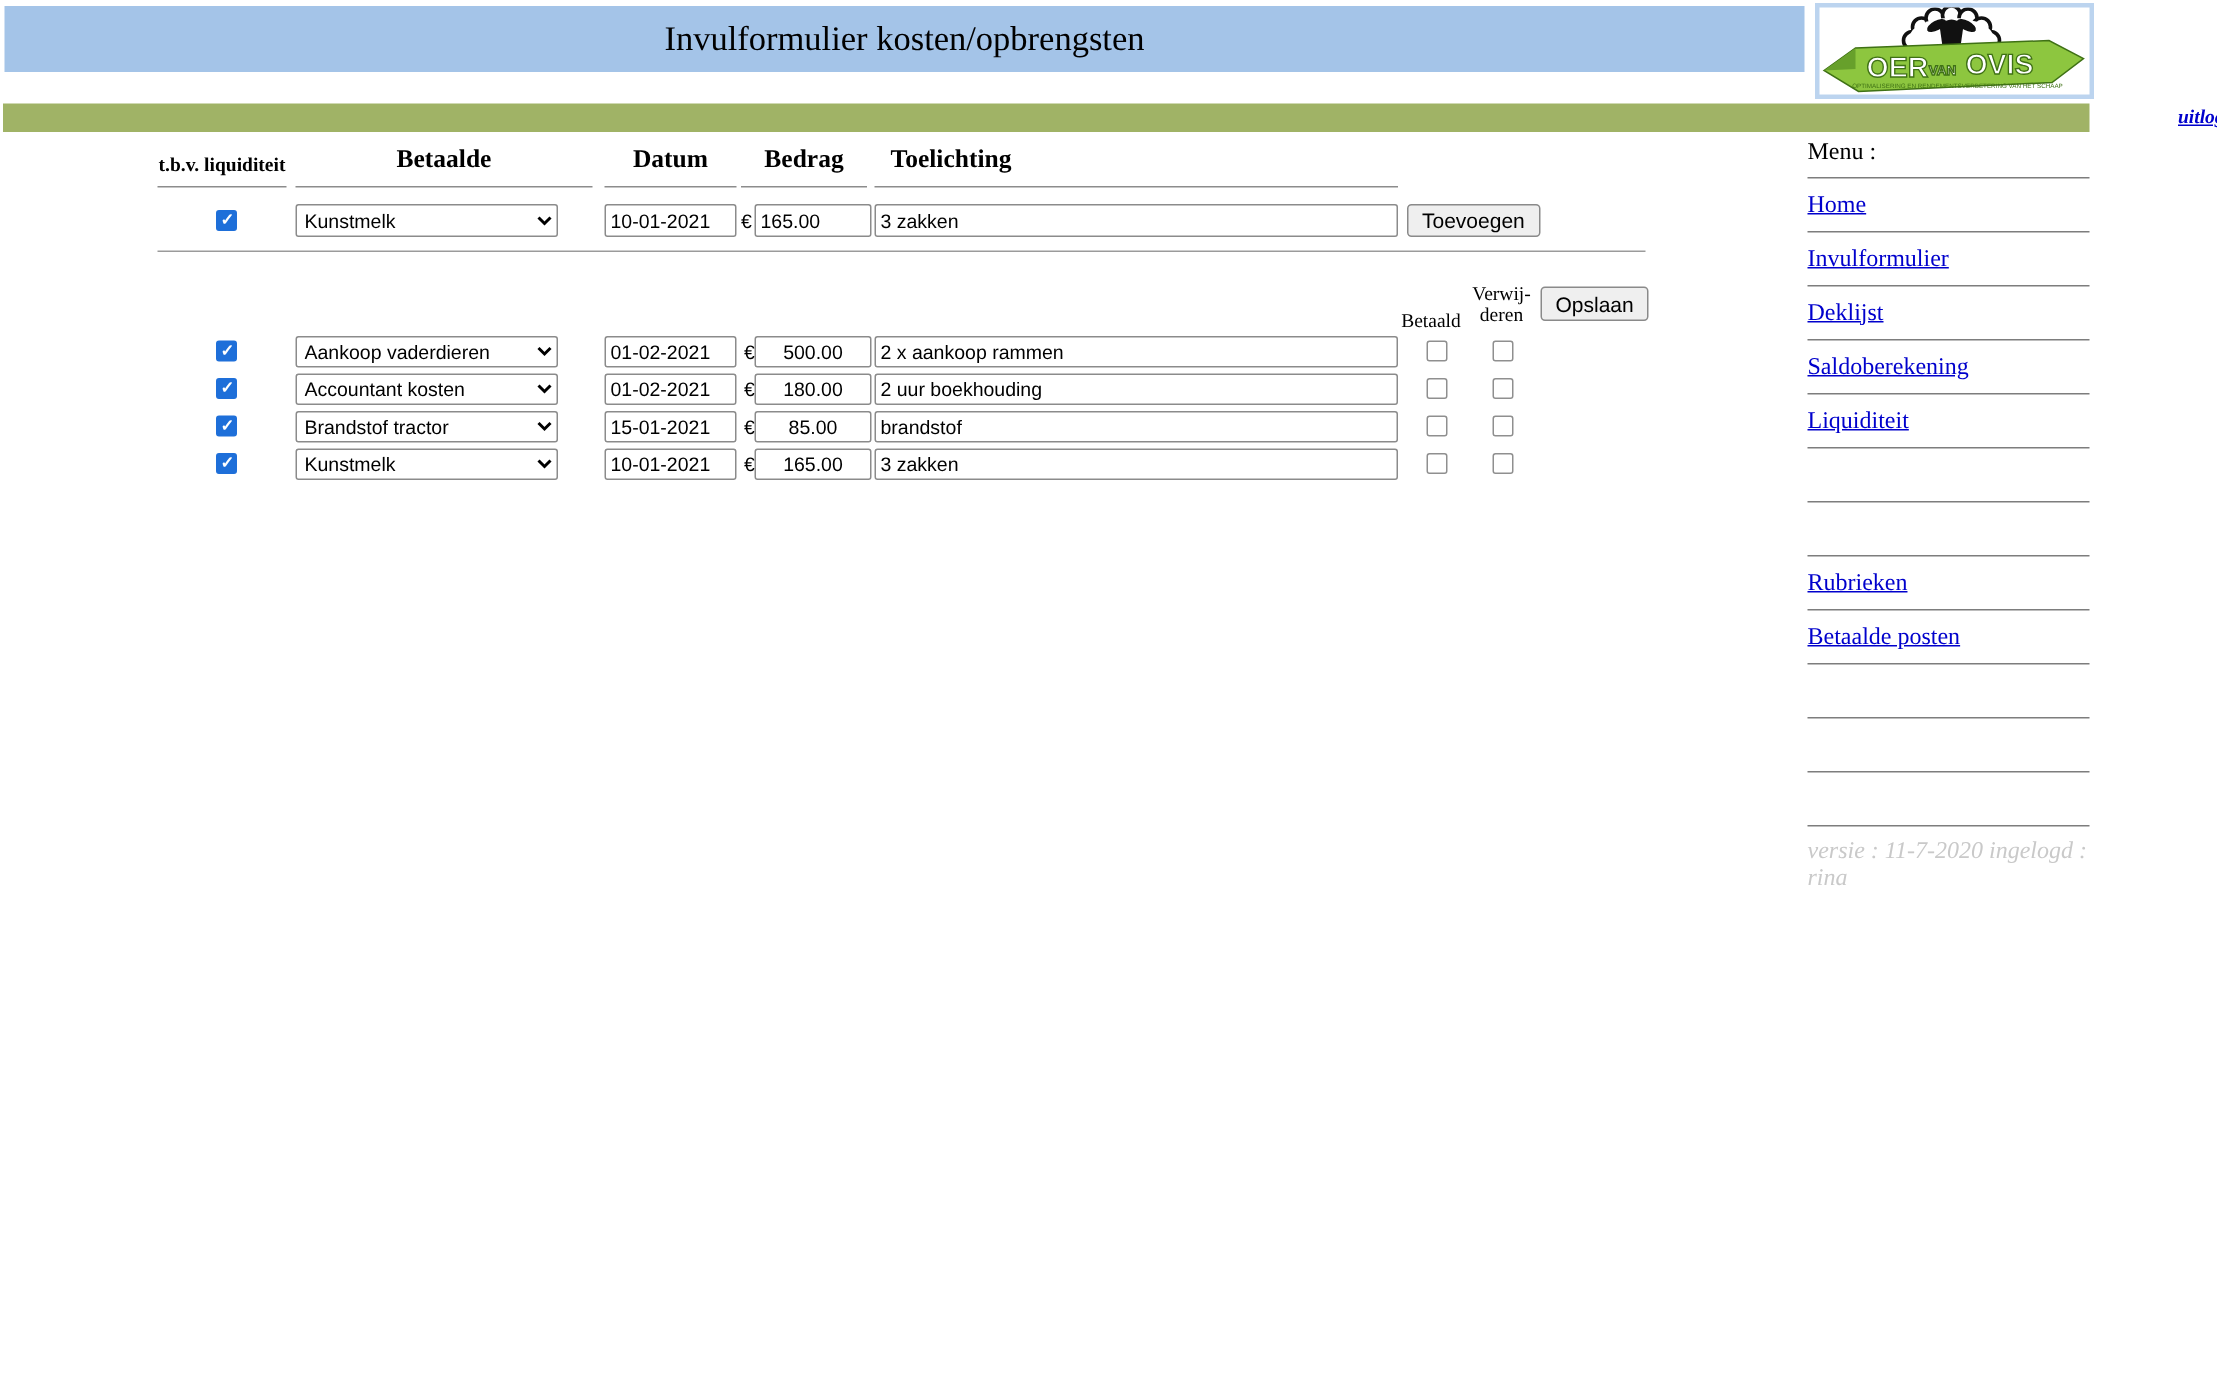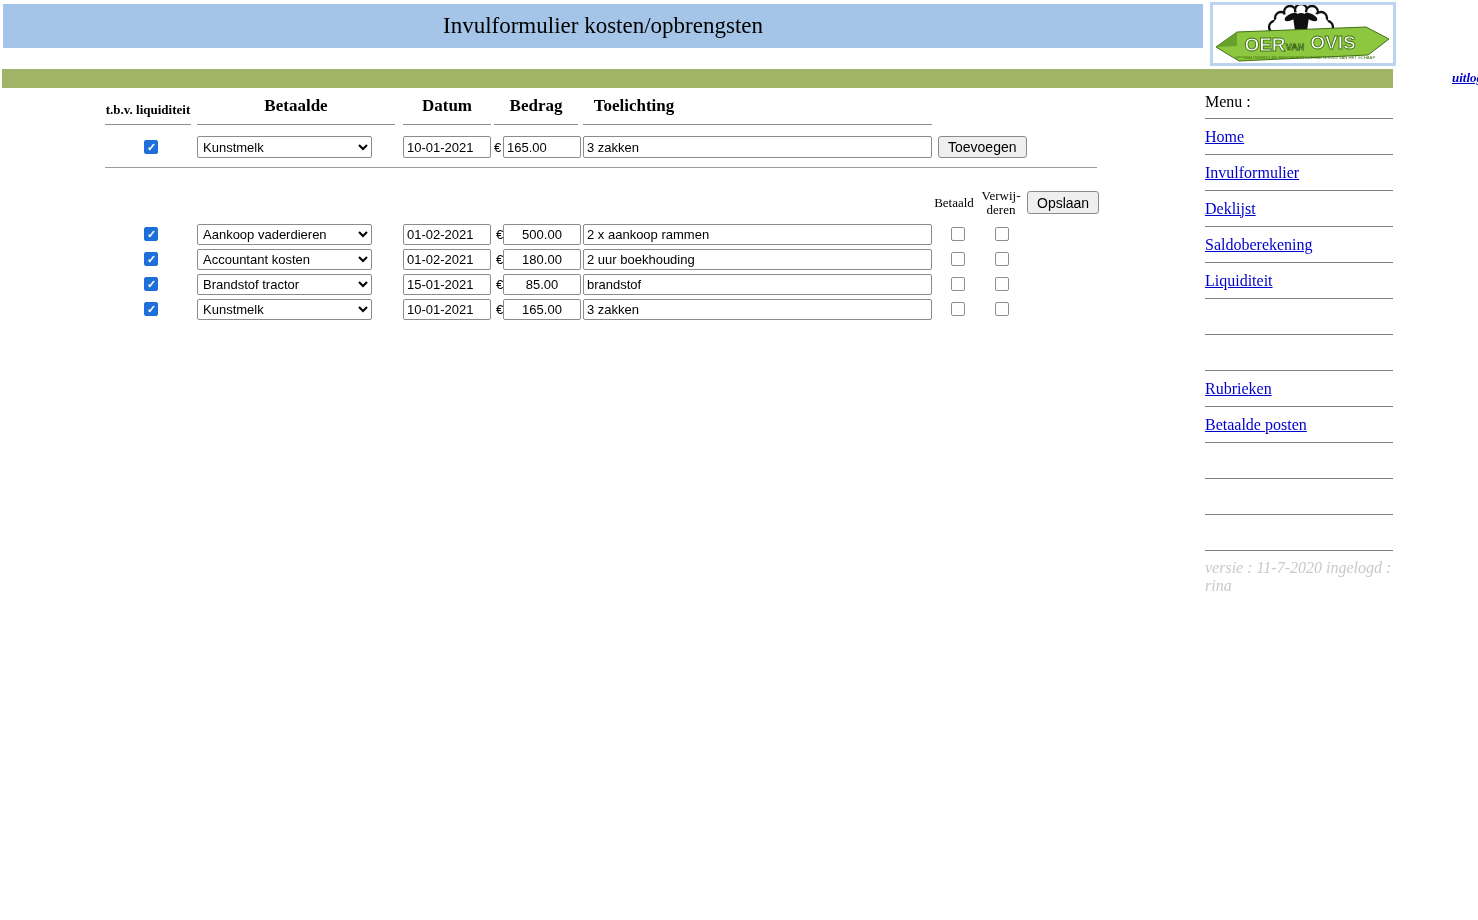--- a/index.html
+++ b/index.html
@@ -134,21 +134,21 @@
       </select>
       <input type="text" class="cell-datum" value="10-01-2021" style="">
       <span class="euro" style="left:494px;">€</span>
       <input type="text" class="cell-bedrag" value="165.00" style="">
       <input type="text" class="cell-toelichting" value="3 zakken" style="">
       <button id="add-button">Toevoegen</button>
     </div>
 
     <div id="section-divider"></div>
 
-    <span class="saved-head" style="left:930px;top:196px;width:48px;">Betaald</span>
+    <span class="saved-head" style="left:930px;top:207px;width:48px;">Betaald</span>
     <span class="saved-head" style="left:978px;top:189px;width:46px;"><span>Verwij-</span><br><span>deren</span></span>
     <button id="save-button">Opslaan</button>
 
     <div id="saved-rows">
   <div class="saved-row">
     <span class="cb liq checked"></span>
     <select class="cell-rubriek"><option>Aankoop vaderdieren</option></select>
     <input type="text" class="cell-datum" value="01-02-2021" style="">
     <span class="euro">€</span>
     <input type="text" class="cell-bedrag right" value="500.00" style="">

